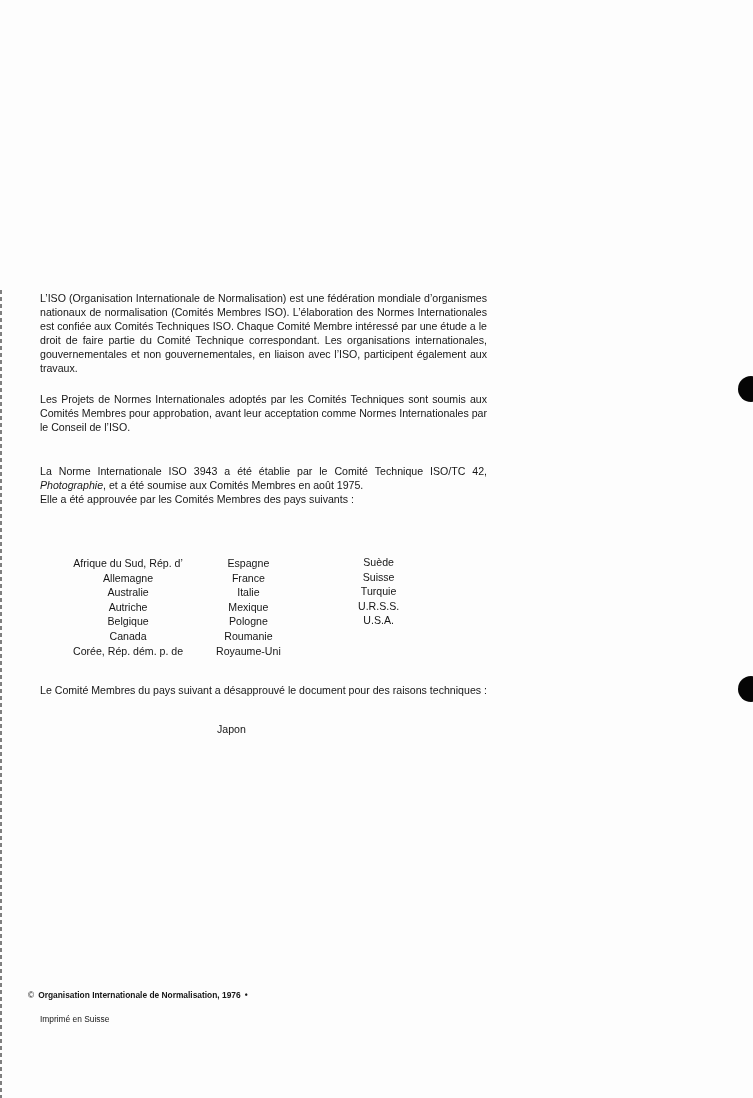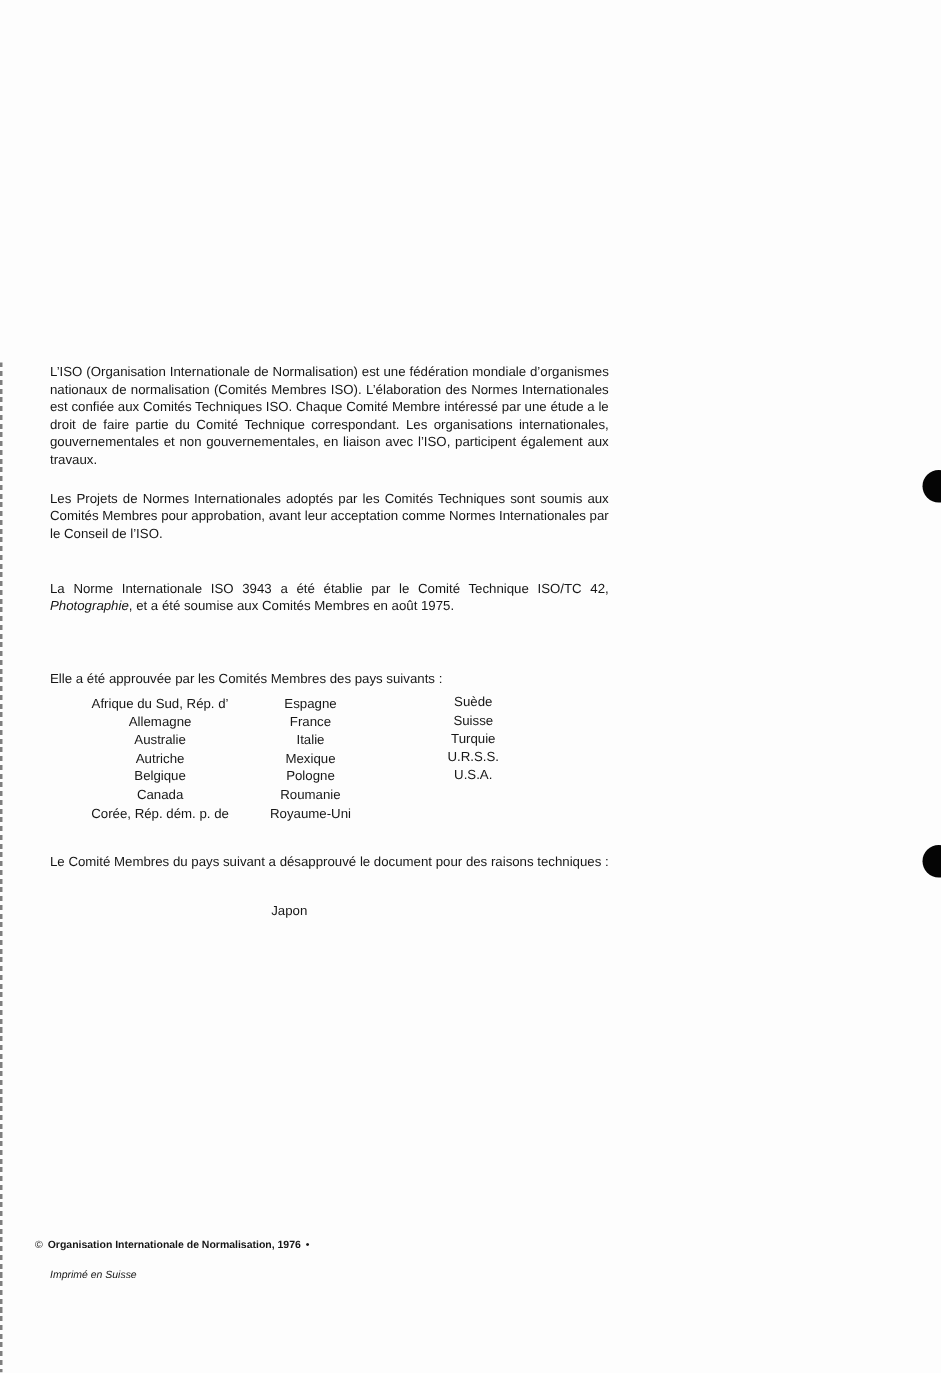--- a/index.html
+++ b/index.html
@@ -19,38 +19,38 @@
     background:#050505;
   }
   .hole.h1 { left:738px; top:376px; }
   .hole.h2 { left:738px; top:676px; }
   .content { position:absolute; left:40px; top:291px; width:447px; }
   .heading { font-weight:bold; font-size:11px; letter-spacing:0.1px; margin:0 0 10px 0; }
   p { font-size:10.6px; line-height:14.1px; margin:0; text-align:justify; }
   .para1 { margin-bottom:16px; }
   .para2 { margin-bottom:30px; }
   .para3 { }
-  .para4 { margin-bottom:12px;margin-top:44px; }
+  .para4 { margin-bottom:12px; }
   .countries {
     position:absolute; left:73px; top:556px; font-size:10.6px; line-height:14.4px;
   }
   .col { position:absolute; top:0; white-space:nowrap; }
   .col.c1 { left:0; }
   .col.c2 { left:143px; }
   .col.c3 { left:285px; top:-1px; }
   .col div { height:14.6px;text-align:center; }
   .disapprove { position:absolute; left:40px; top:683px; width:447px; }
   .japon { position:absolute; left:217px; top:723px; font-size:10.6px; }
   .copyright {
     position:absolute; left:28px; top:990px; font-size:8.4px; font-weight:bold;
     white-space:nowrap;
   }
   .copyright .sym { font-weight:normal; margin-right:4px; }
   .copyright .dot { margin-left:4px; }
-  .printed { position:absolute; left:40px; top:1014px; font-size:8.4px;font-style:italic; }
+  .printed { position:absolute; left:40px; top:1014px; font-size:8.4px; }
   em { font-style:italic; }
 </style>
 </head>
 <body>
 
 <div class="page-edge"></div>
 <div class="hole h1"></div>
 <div class="hole h2"></div>
 
 <div class="content">

